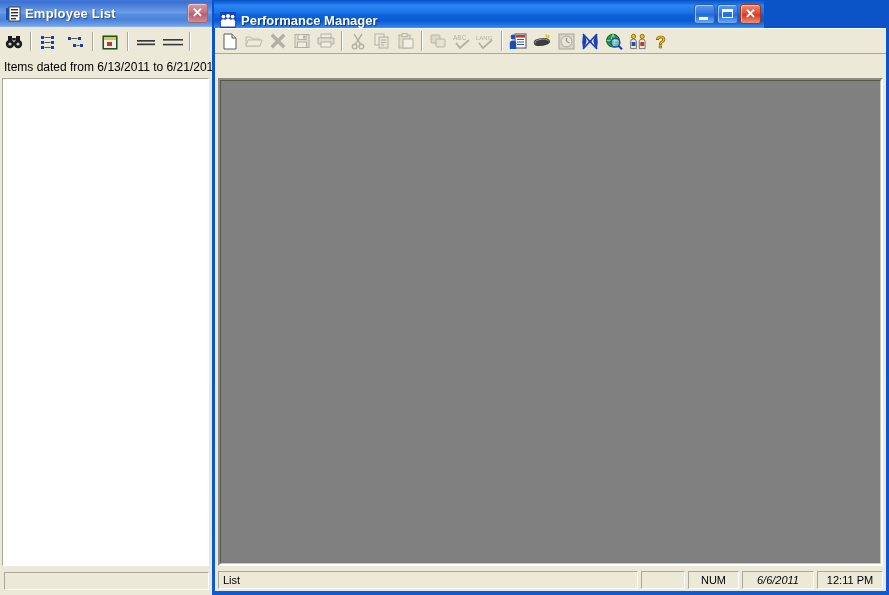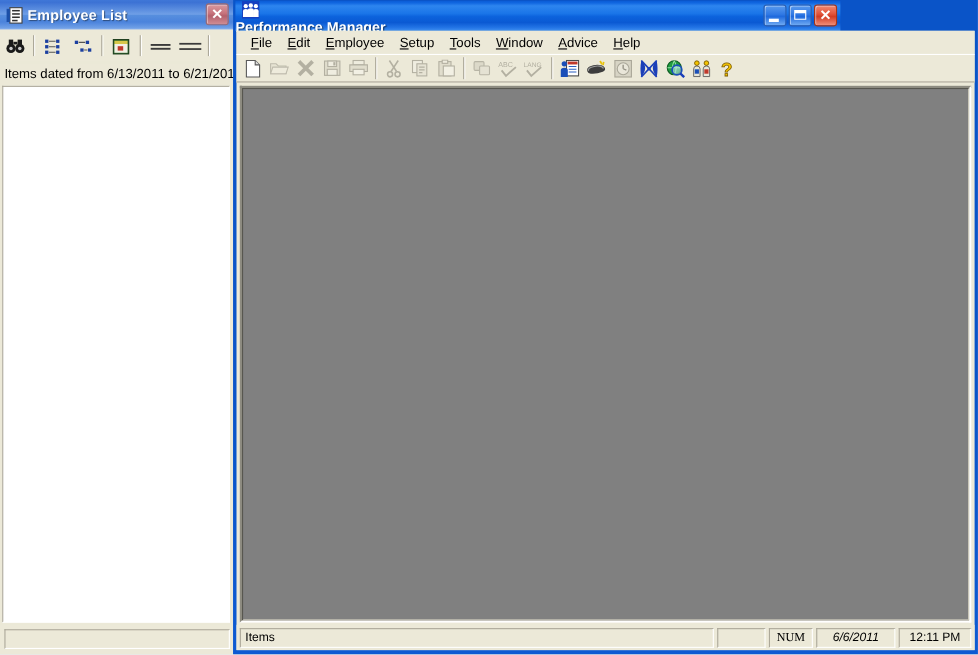--- a/index.html
+++ b/index.html
@@ -161,23 +161,22 @@
   }
   #pm-titlebar {
     position: absolute;
     left: 2px; top: 1px;
     width: 550px;
     height: 27px;
     background: linear-gradient(to bottom,
         #0b5ed9 0%, #1066e0 6%, #2d85ef 16%, #1a75e8 42%,
         #0c63dd 52%, #0a59d3 72%, #2476e6 90%, #3f8ff0 100%);
     display: flex;
-    align-items: flex-start;
+    align-items: flex-end;
     z-index: 2;
-    flex-direction: column;
   }
   #pm-titlebar .title-icon {
     width: 16px; height: 16px;
     margin-left: 6px; margin-right: 5px;
     flex: none;
     position: relative;
   }
   #pm-titlebar .title-text {
     color: #ffffff;
     font-size: 13px;
@@ -326,21 +325,21 @@
     font-size: 11px;
     color: #000000;
     line-height: 16px;
     padding: 0 4px;
     white-space: nowrap;
     display: flex;
     align-items: center;
   }
   #pm-statusbar .sb-ready { flex: 1 1 auto; }
   #pm-statusbar .sb-small { width: 44px; }
-  #pm-statusbar .sb-num   { width: 40px; justify-content: center; font-family: Liberation Serif, serif; }
+  #pm-statusbar .sb-num   { width: 51px; justify-content: center; }
   #pm-statusbar .sb-date  { width: 72px; justify-content: center; font-style: italic; }
   #pm-statusbar .sb-time  { width: 66px; justify-content: center; }
 
   
   .ico { display:block; }
 </style>
 </head>
 <body>
 
 <div id="screen">
@@ -467,30 +466,20 @@
           <span class="glyph"></span>
         </div>
         <div class="winbtn close">
           <span class="glyph">✕</span>
         </div>
       </div>
     </div>
 
     <div id="pm-body">
 
-      <div id="pm-menubar">
-          <div class="menu-item"><u>F</u>ile</div>
-          <div class="menu-item"><u>E</u>dit</div>
-          <div class="menu-item"><u>E</u>mployee</div>
-          <div class="menu-item"><u>S</u>etup</div>
-          <div class="menu-item"><u>T</u>ools</div>
-          <div class="menu-item"><u>W</u>indow</div>
-          <div class="menu-item"><u>A</u>dvice</div>
-          <div class="menu-item"><u>H</u>elp</div>
-        </div>
 
       <div id="pm-toolbar">
 
         <div class="tb-btn">
           <svg width="16" height="17" viewBox="0 0 16 17" class="ico">
             <path d="M2 1 H10 L14 5 V16 H2 Z" fill="#ffffff" stroke="#5a5a5a" stroke-width="1"></path>
             <path d="M10 1 V5 H14" fill="#dcdcdc" stroke="#5a5a5a" stroke-width="1"></path>
           </svg>
         </div>
 
@@ -658,21 +647,21 @@
             <text x="1.5" y="15" font-family="Liberation Sans, sans-serif" font-size="17" font-weight="bold" fill="#f2c200" stroke="#7a5a00" stroke-width="0.7">?</text>
           </svg>
         </div>
       </div>
 
       <div id="pm-client">
         <div id="pm-client-inner"></div>
       </div>
 
       <div id="pm-statusbar">
-        <div class="sb-panel sb-ready">Items</div>
+        <div class="sb-panel sb-ready">List</div>
         <div class="sb-panel sb-small"></div>
         <div class="sb-panel sb-num">NUM</div>
         <div class="sb-panel sb-date">6/6/2011</div>
         <div class="sb-panel sb-time">12:11 PM</div>
       </div>
 
     </div>
   </div>
 
 </div>

